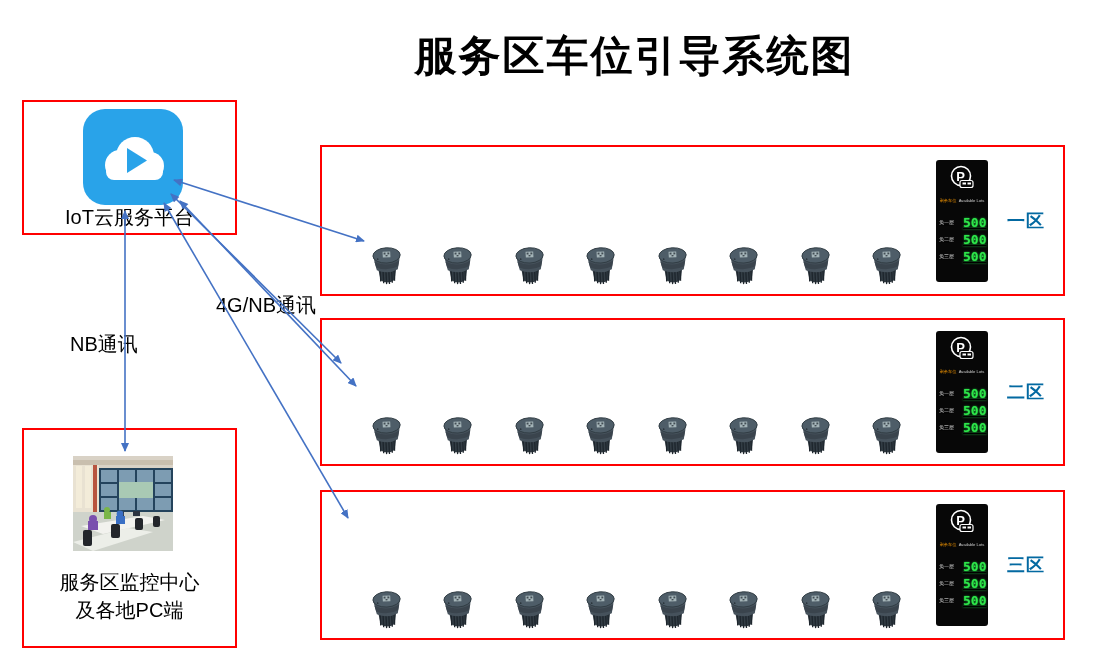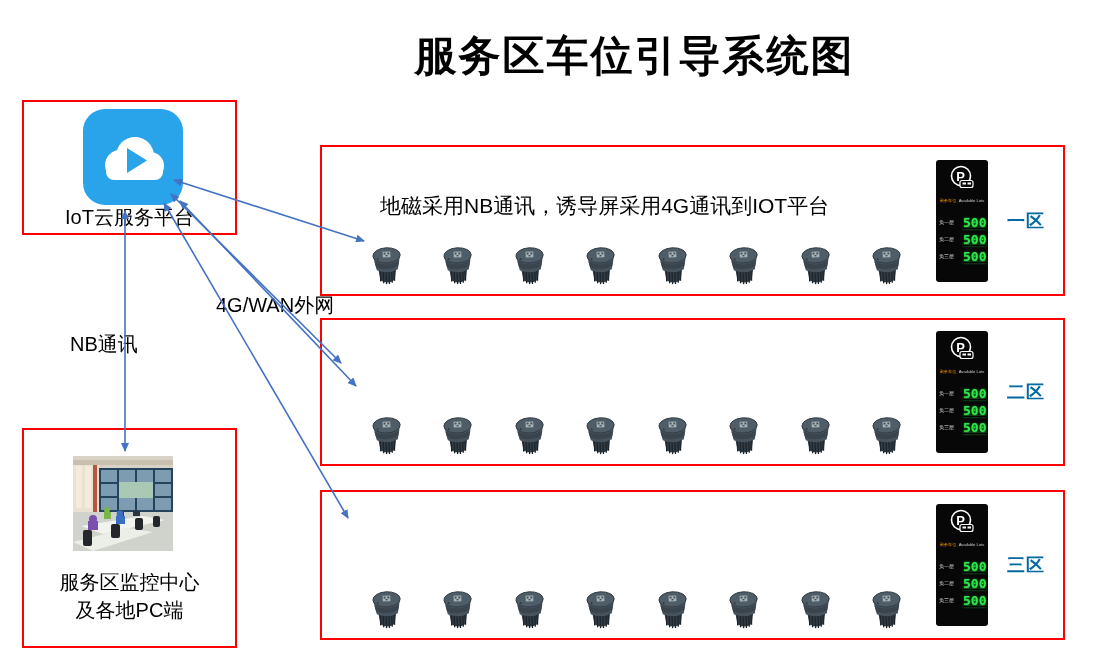--- a/index.html
+++ b/index.html
@@ -163,21 +163,20 @@
         </g>
       </svg>
     </div>
     <div class="box-label">
       <div>服务区监控中心</div>
       <div>及各地PC端</div>
     </div>
   </div>
 
   <div class="zone zone-1">
-    <div class="zone-note">地磁采用NB通讯，诱导屏采用4G通讯到IOT平台</div>
     <div class="sensor-row">
         <svg viewBox="0 0 44 46" class="sensor">
           <use href="#sensor-shape"></use>
         </svg>
         <svg viewBox="0 0 44 46" class="sensor">
           <use href="#sensor-shape"></use>
         </svg>
         <svg viewBox="0 0 44 46" class="sensor">
           <use href="#sensor-shape"></use>
         </svg>
@@ -328,21 +327,21 @@
         <span class="val">500</span>
       </div>
       <div class="sign-row">
         <span class="lbl">负三层</span>
         <span class="val">500</span>
       </div>
     </div>
     <div class="zone-label">三区</div>
   </div>
 
-  <div class="link-label label-comm">4G/WAN外网</div>
+  <div class="link-label label-comm">4G/NB通讯</div>
   <div class="link-label label-wan">NB通讯</div>
 
   <svg class="arrows" viewBox="0 0 1104 670">
     <defs>
       <marker id="ah" markerWidth="10" markerHeight="8" refX="8" refY="4" orient="auto" markerUnits="userSpaceOnUse">
         <path d="M0,0 L9,4 L0,8 Z" fill="#4472c4"></path>
       </marker>
       <marker id="ahs" markerWidth="10" markerHeight="8" refX="1" refY="4" orient="auto" markerUnits="userSpaceOnUse">
         <path d="M9,0 L0,4 L9,8 Z" fill="#4472c4"></path>
       </marker>

